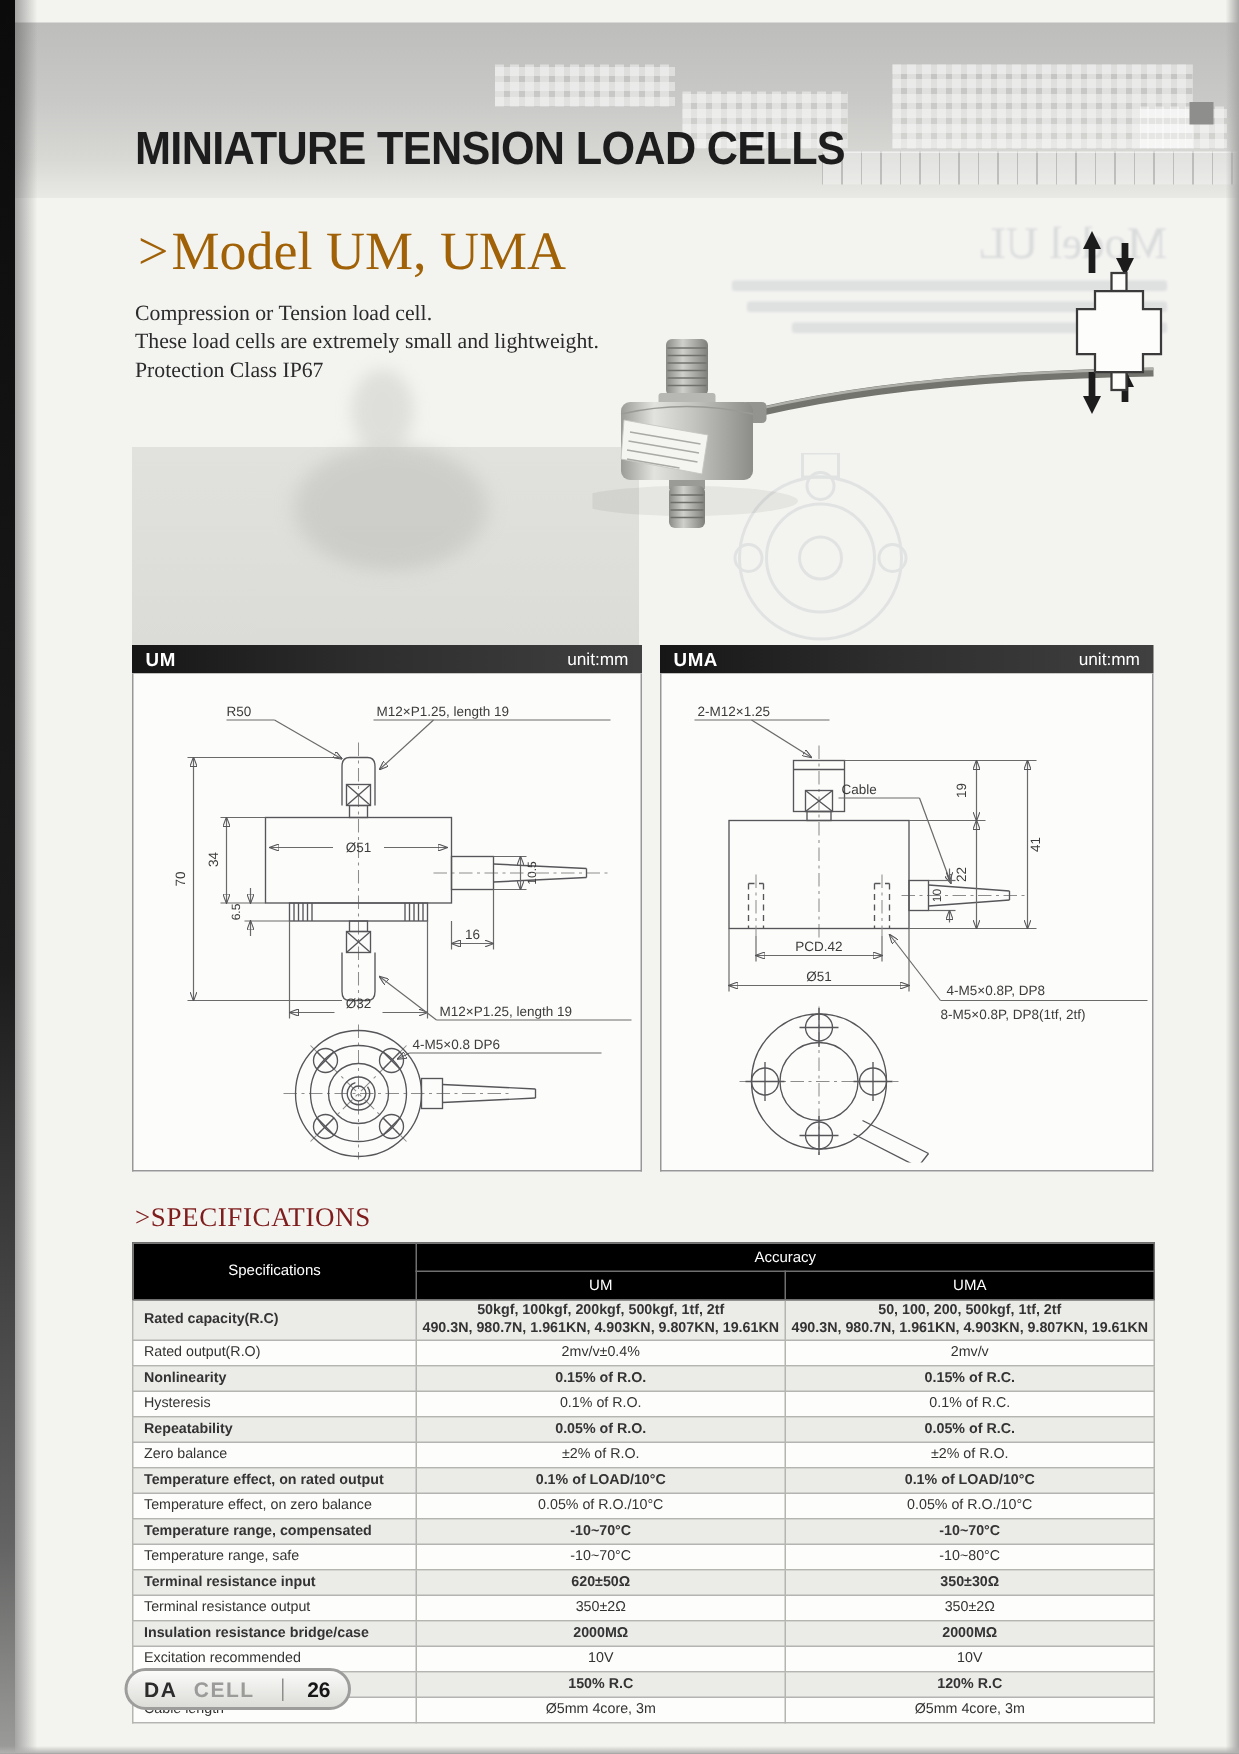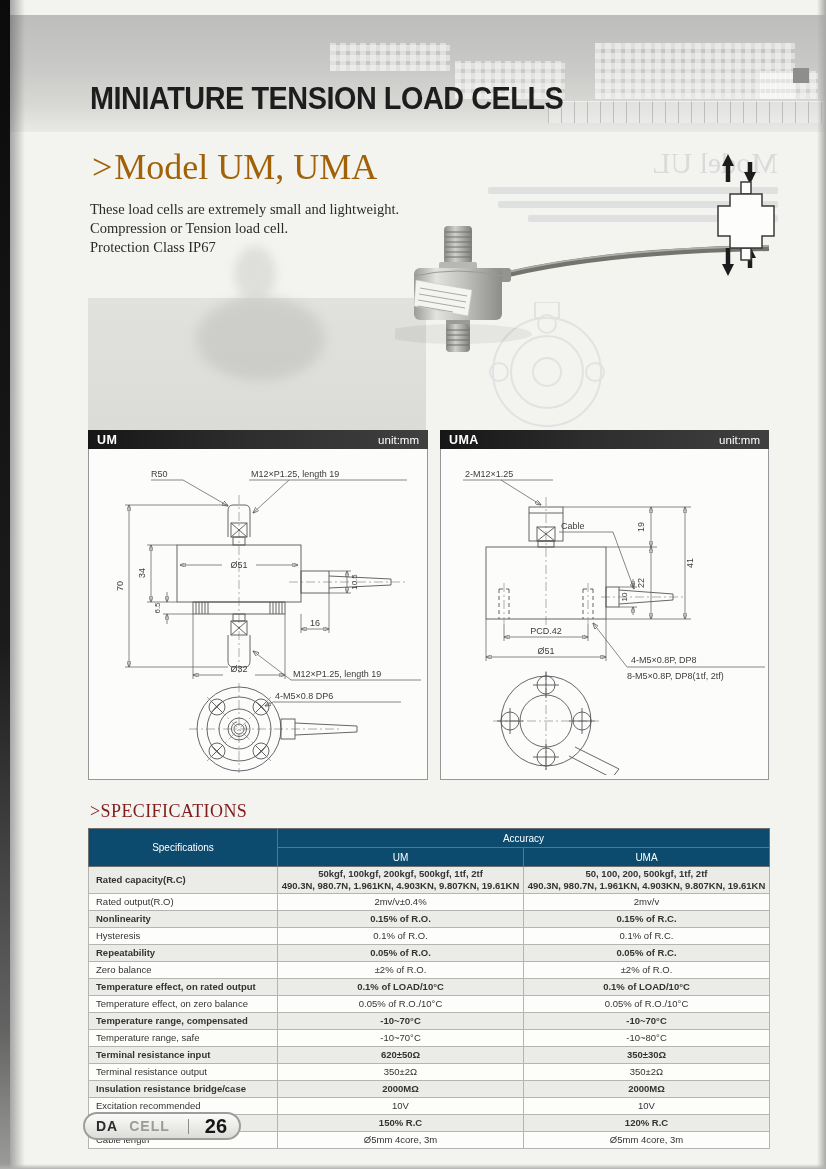--- a/index.html
+++ b/index.html
@@ -74,56 +74,56 @@
 
   
   .cell-photo{position:absolute;left:395px;top:218px;}
   .dir-icon{position:absolute;left:700px;top:152px;}
 
   
   .spec-title{position:absolute;left:90px;top:801px;font-size:18px;color:#7f1d1d;letter-spacing:.4px;}
   .spec-table{position:absolute;left:88px;top:828px;width:681px;border-collapse:collapse;
     table-layout:fixed;font-size:9.5px;color:#333;background:#fdfdfb;border:1px solid #6d6d6b;}
   .spec-table th,.spec-table td{border:1px solid #b4b4b1;}
-  .spec-table thead th{background:#0c4a6e;color:#fff;font-weight:400;font-size:10px;height:16px;
+  .spec-table thead th{background:#000000;color:#fff;font-weight:400;font-size:10px;height:16px;
     border-color:#6f6f6f;}
   .spec-table td{height:14px;line-height:11px;}
   .spec-table td.lbl{text-align:left;padding:1px 7px;}
   .spec-table td.val{text-align:center;padding:1px 2px;}
   .spec-table tr.shade{background:#ebebe8;font-weight:bold;}
   .spec-table td div{line-height:12px;}
 
   
   .footer-pill{position:absolute;left:83px;top:1112px;height:24px;padding:0 12px 0 11px;
     display:flex;align-items:center;border:2px solid #9d9d9b;border-radius:14px;
     background:linear-gradient(180deg,#fbfbf9,#dcdcd9);gap:11px;}
   .f-da{font-weight:700;font-size:14px;color:#2c2c2c;letter-spacing:1px;}
   .f-cell{font-weight:700;font-size:14px;color:#9b9b99;letter-spacing:1px;}
   .f-div{width:1px;height:15px;background:#8d8d8b;margin:0 5px 0 7px;}
-  .f-num{font-weight:700;font-size:20px;color:#161616;}
+  .f-num{font-weight:700;font-size:14px;color:#161616;}
 </style>
 </head>
 <body>
 
 <div class="page">
 
   <div class="band">
     <div class="sq-cluster sq-a"></div>
     <div class="sq-cluster sq-b"></div>
     <div class="sq-cluster sq-c"></div>
     <div class="sq-cluster sq-d"></div>
     <div class="film-strip"></div>
     <div class="dark-chip"></div>
     <div class="banner-title">MINIATURE TENSION LOAD CELLS</div>
   </div>
 
   <div class="model-title serif"><span class="marker">&gt;</span><span>Model UM, UMA</span></div>
   <div class="desc serif">
+    <div>Compression or Tension load cell.</div>
     <div>These load cells are extremely small and lightweight.</div>
-    <div>Compression or Tension load cell.</div>
     <div>Protection Class IP67</div>
   </div>
 
   <div class="ghost-bleed">
     <div class="gt">Model UL</div>
     <div class="ghost-bar" style="width:290px"></div>
     <div class="ghost-bar" style="width:280px"></div>
     <div class="ghost-bar" style="width:250px"></div>
   </div>
 

